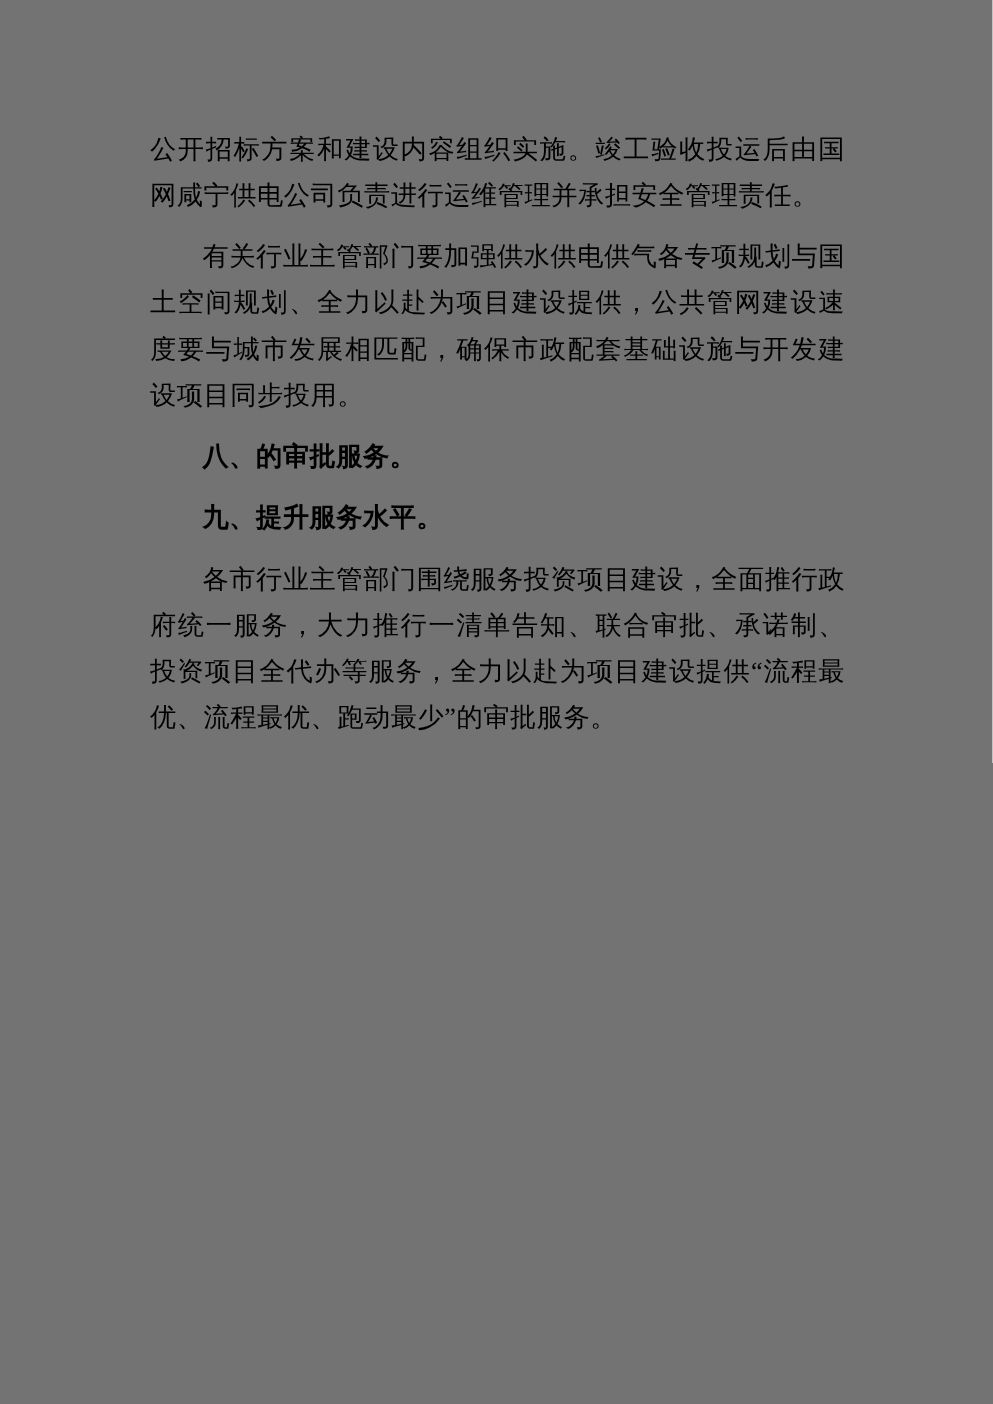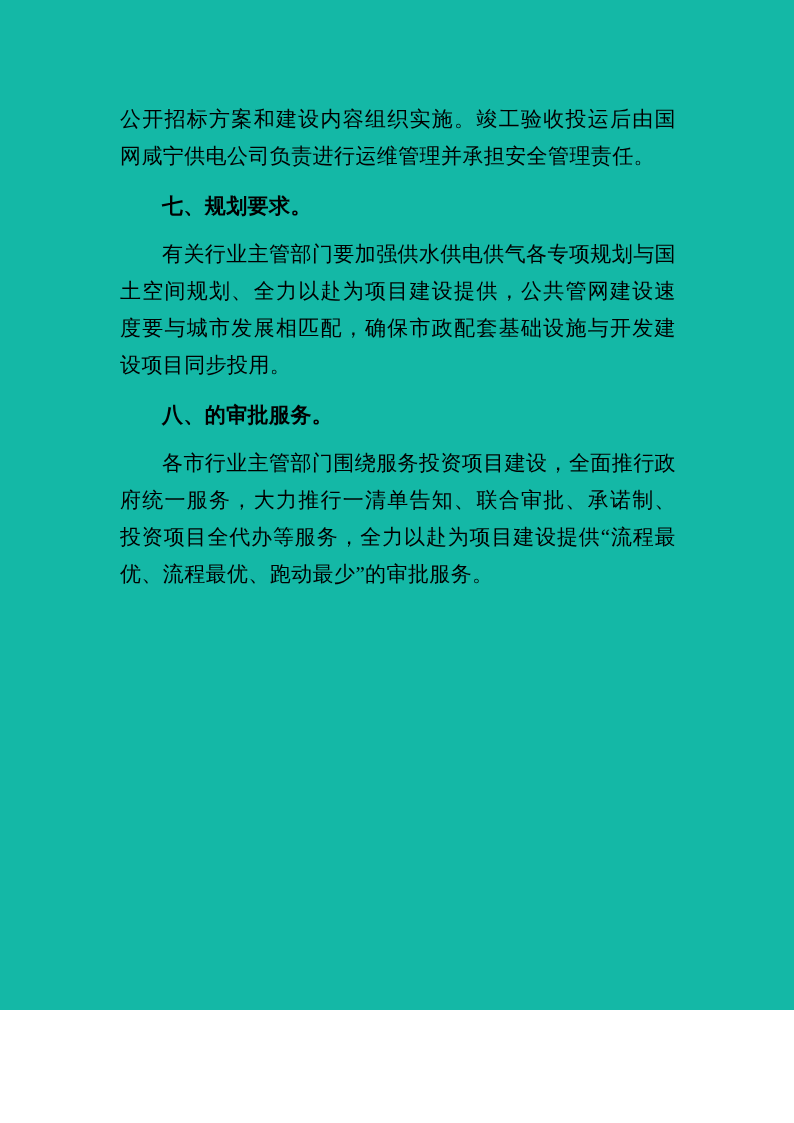--- a/index.html
+++ b/index.html
@@ -4,22 +4,22 @@
 <style>
   html, body {
     margin: 0;
     padding: 0;
     background: #ffffff;
   }
   .page {
     position: relative;
     box-sizing: border-box;
     width: 794px;
-    height: 1010px;
-    background: #14b8a6;
+    height: 1123px;
+    background: #737373;
     color: #000000;
     padding: 101px 118px 0 120px;
     overflow: hidden;
     font-family: "Liberation Serif", "DejaVu Serif", serif;
     font-size: 21px;
     line-height: 37px;
   }
   .body-para {
     margin: 0 0 12px 0;
     text-indent: 2em;
@@ -40,23 +40,23 @@
     font-family: "Liberation Sans", "DejaVu Sans", sans-serif;
     letter-spacing: 0.4px;
   }
 </style>
 </head>
 <body>
 
 <div class="page">
   <p class="body-para no-indent">公开招标方案和建设内容组织实施。竣工验收投运后由国网咸宁供电公司负责进行运维管理并承担安全管理责任。</p>
 
-  <h2 class="heading">七、规划要求。</h2>
 
   <p class="body-para">有关行业主管部门要加强供水供电供气各专项规划与国土空间规划、全力以赴为项目建设提供，公共管网建设速度要与城市发展相匹配，确保市政配套基础设施与开发建设项目同步投用。</p>
 
   <h2 class="heading">八、的审批服务。</h2>
 
 
+  <h2 class="heading">九、提升服务水平。</h2>
 
 
   <p class="body-para">各市行业主管部门围绕服务投资项目建设，全面推行政府统一服务，大力推行一清单告知、联合审批、承诺制、投资项目全代办等服务，全力以赴为项目建设提供“流程最优、流程最优、跑动最少”的审批服务。</p>
 </div>
 
 </body></html>

